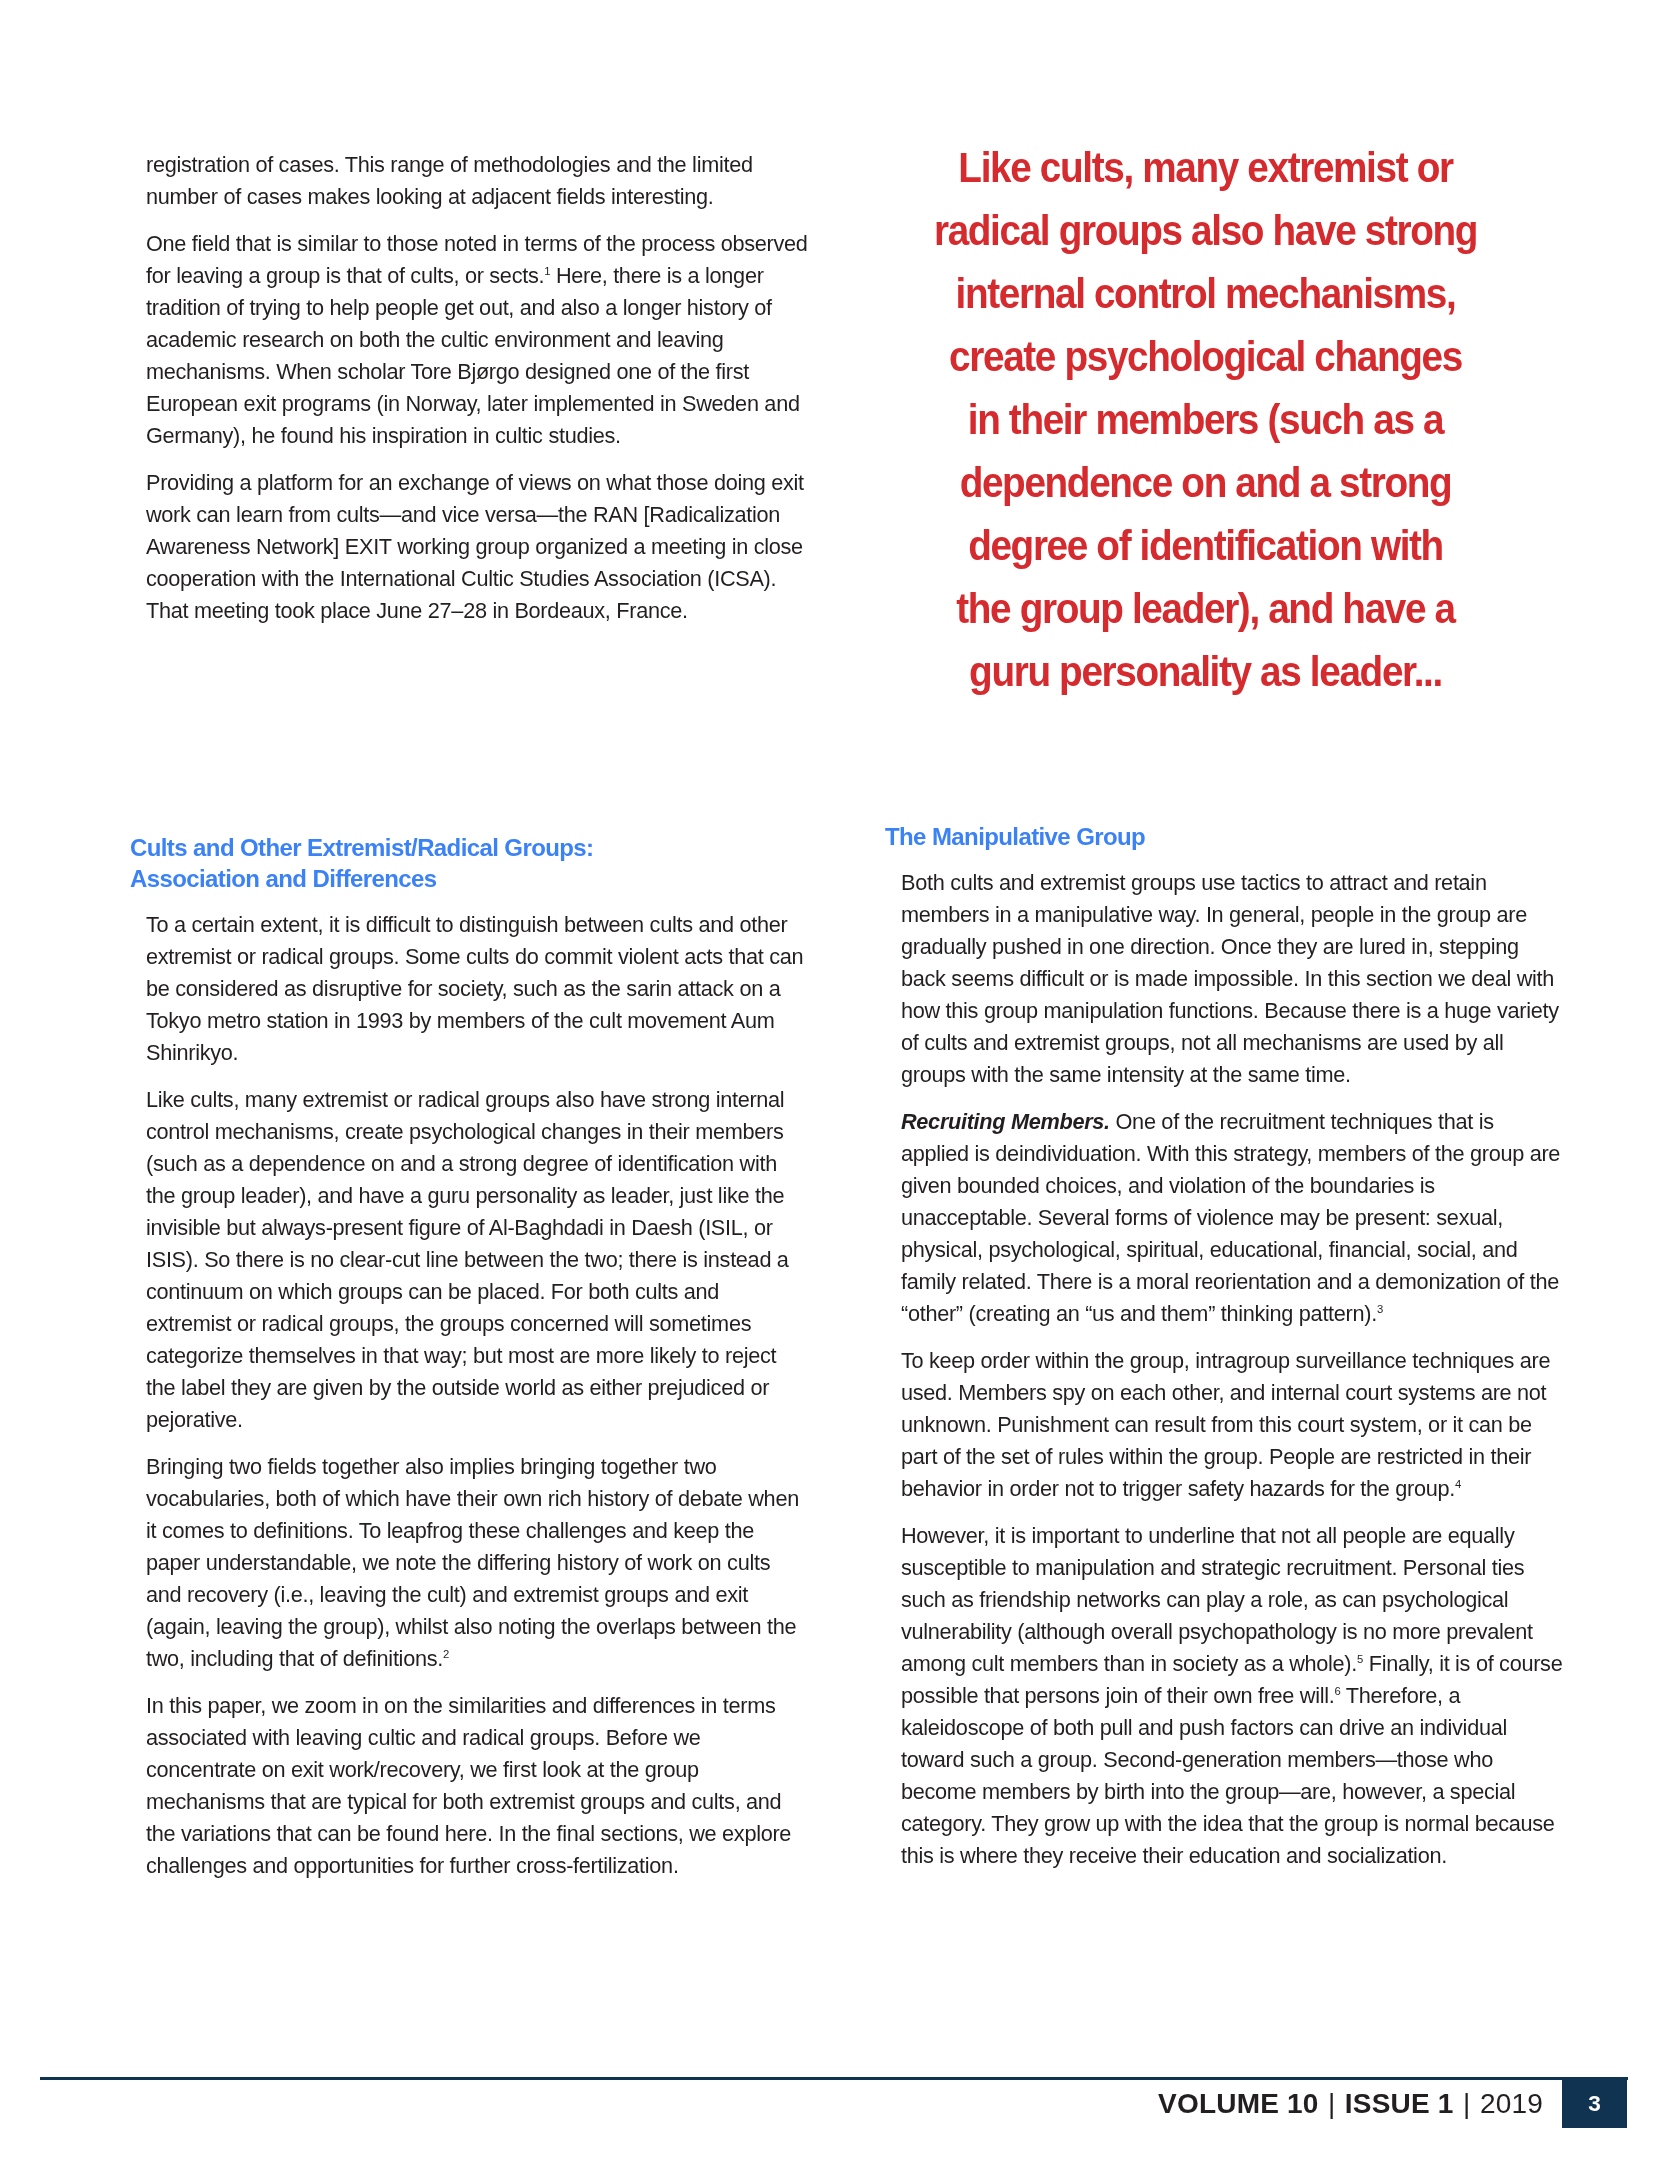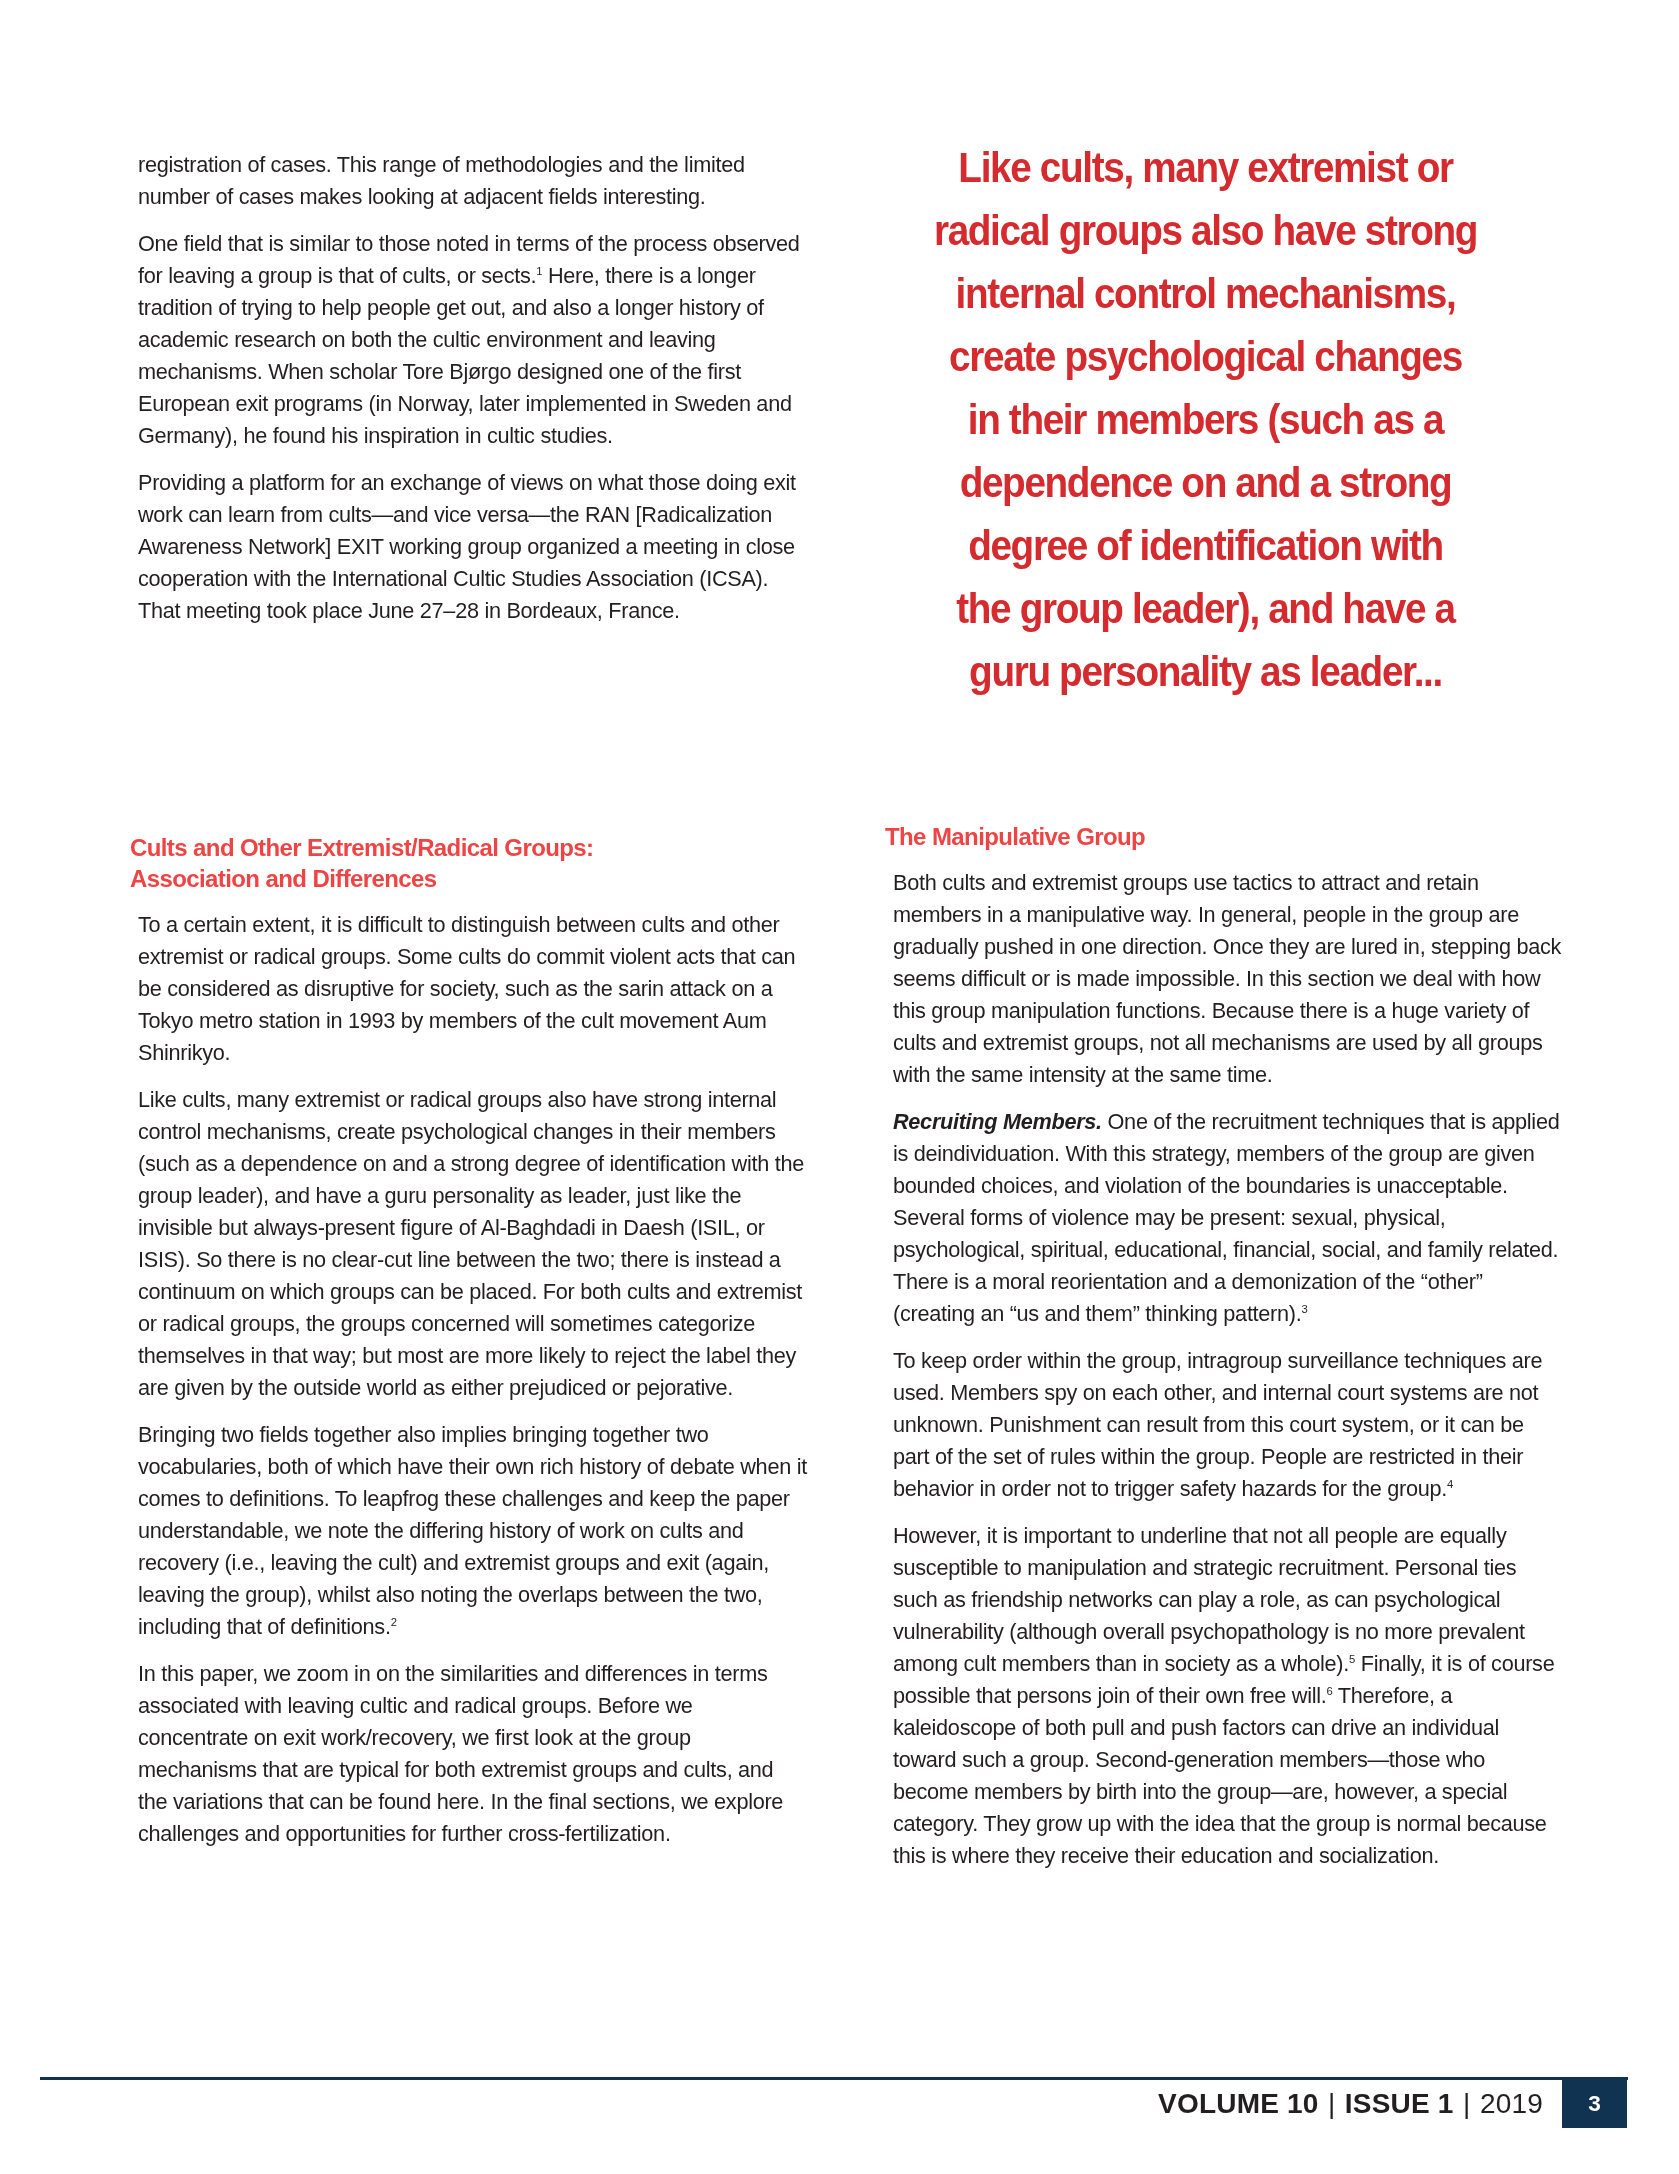--- a/index.html
+++ b/index.html
@@ -4,27 +4,27 @@
 <style>
   html, body { margin: 0; padding: 0; background: #ffffff; }
   body {
     width: 1680px; height: 2174px; position: relative; overflow: hidden;
     font-family: "Liberation Sans", sans-serif; color: #231f20;
   }
   .col {
     position: absolute;
     font-size: 21.7px; line-height: 32px; letter-spacing: -0.3px;
   }
-  .col p { margin: 0 0 15px 8px; }
+  .col p { margin: 0 0 15px 16px; }
   .col-left-top { left: 130px; top: 149px; width: 678px; }
   .col-left-bottom { left: 130px; top: 832px; width: 678px; }
   .col-right-bottom { left: 885px; top: 821px; width: 678px; }
   .section-heading {
     font-family: "Liberation Sans", sans-serif;
-    font-weight: bold; color: #ef4444; font-size: 24px; line-height: 31px;
+    font-weight: bold; color: #3b82f6; font-size: 24px; line-height: 31px;
     letter-spacing: -0.6px; margin: 0 0 15px 0;
   }
   .pull-quote {
     position: absolute; left: 876px; top: 136px; width: 659px;
     text-align: center; color: #d52a2e; font-weight: bold;
     font-family: "Liberation Sans Narrow", "Liberation Sans", sans-serif;
     font-size: 43px; line-height: 63px; letter-spacing: -1.5px;
     transform: scaleX(0.9); transform-origin: center top;
   }
   .pull-quote span { display: block; white-space: nowrap; }

